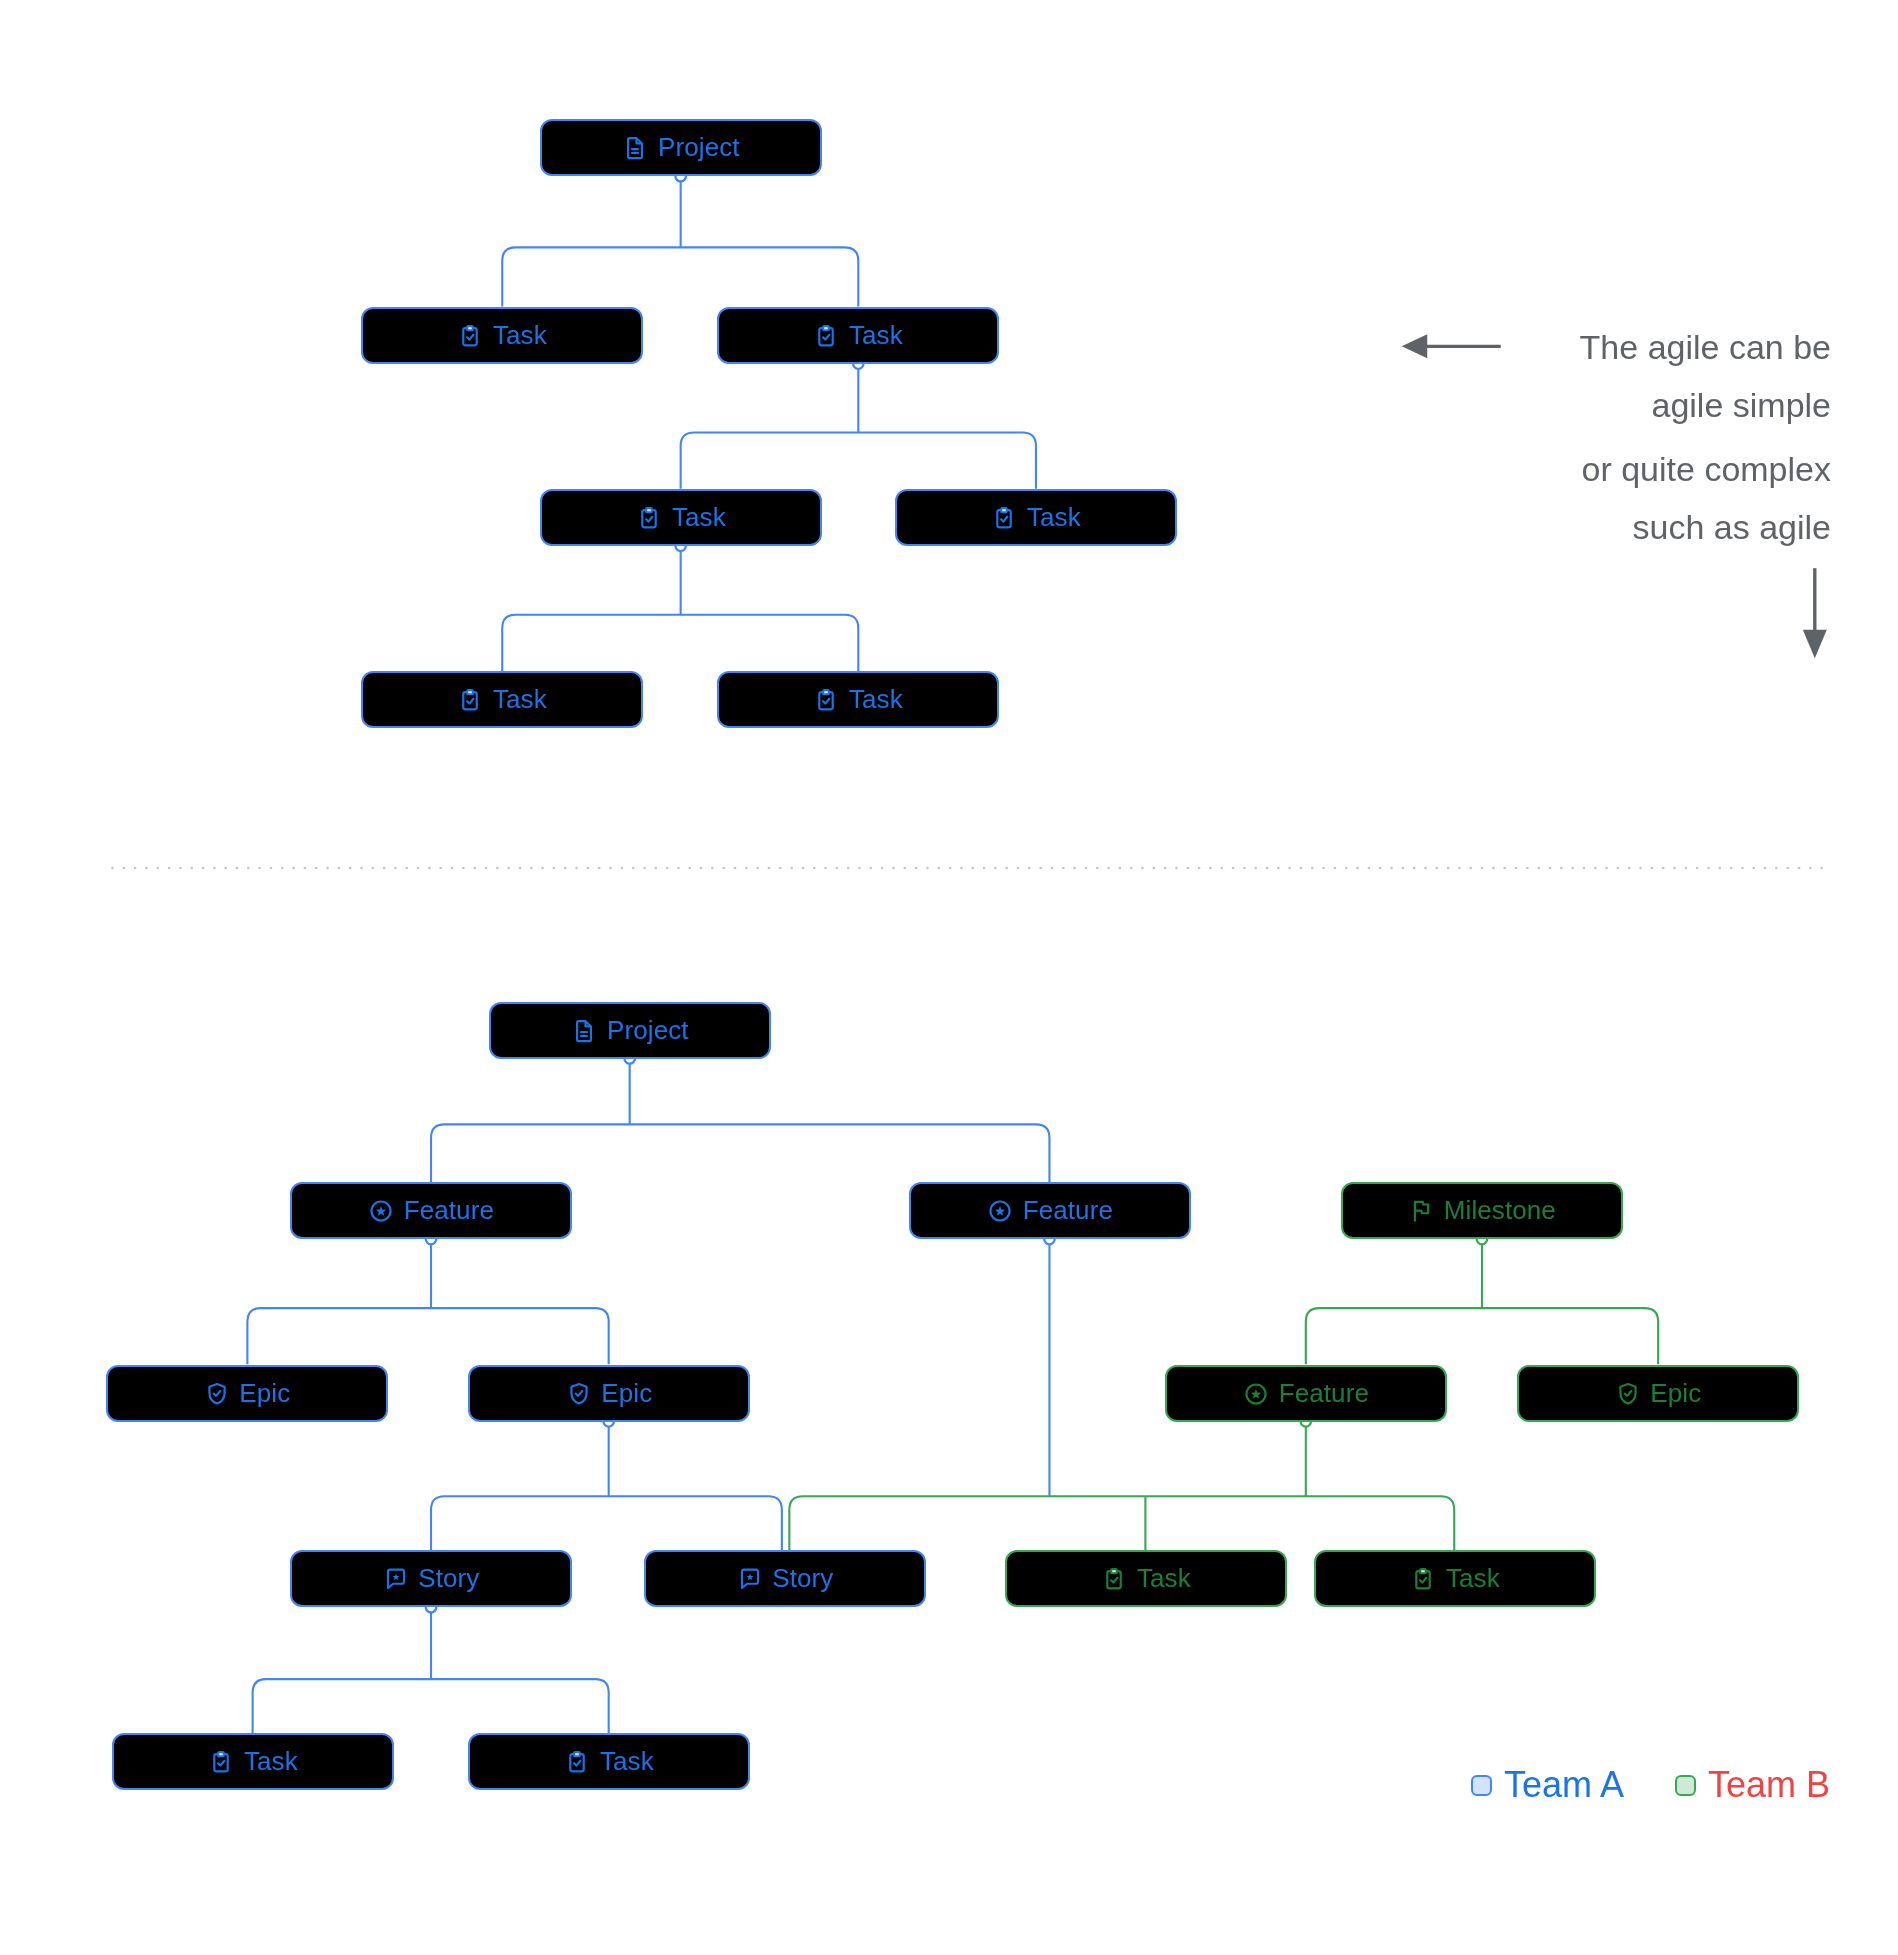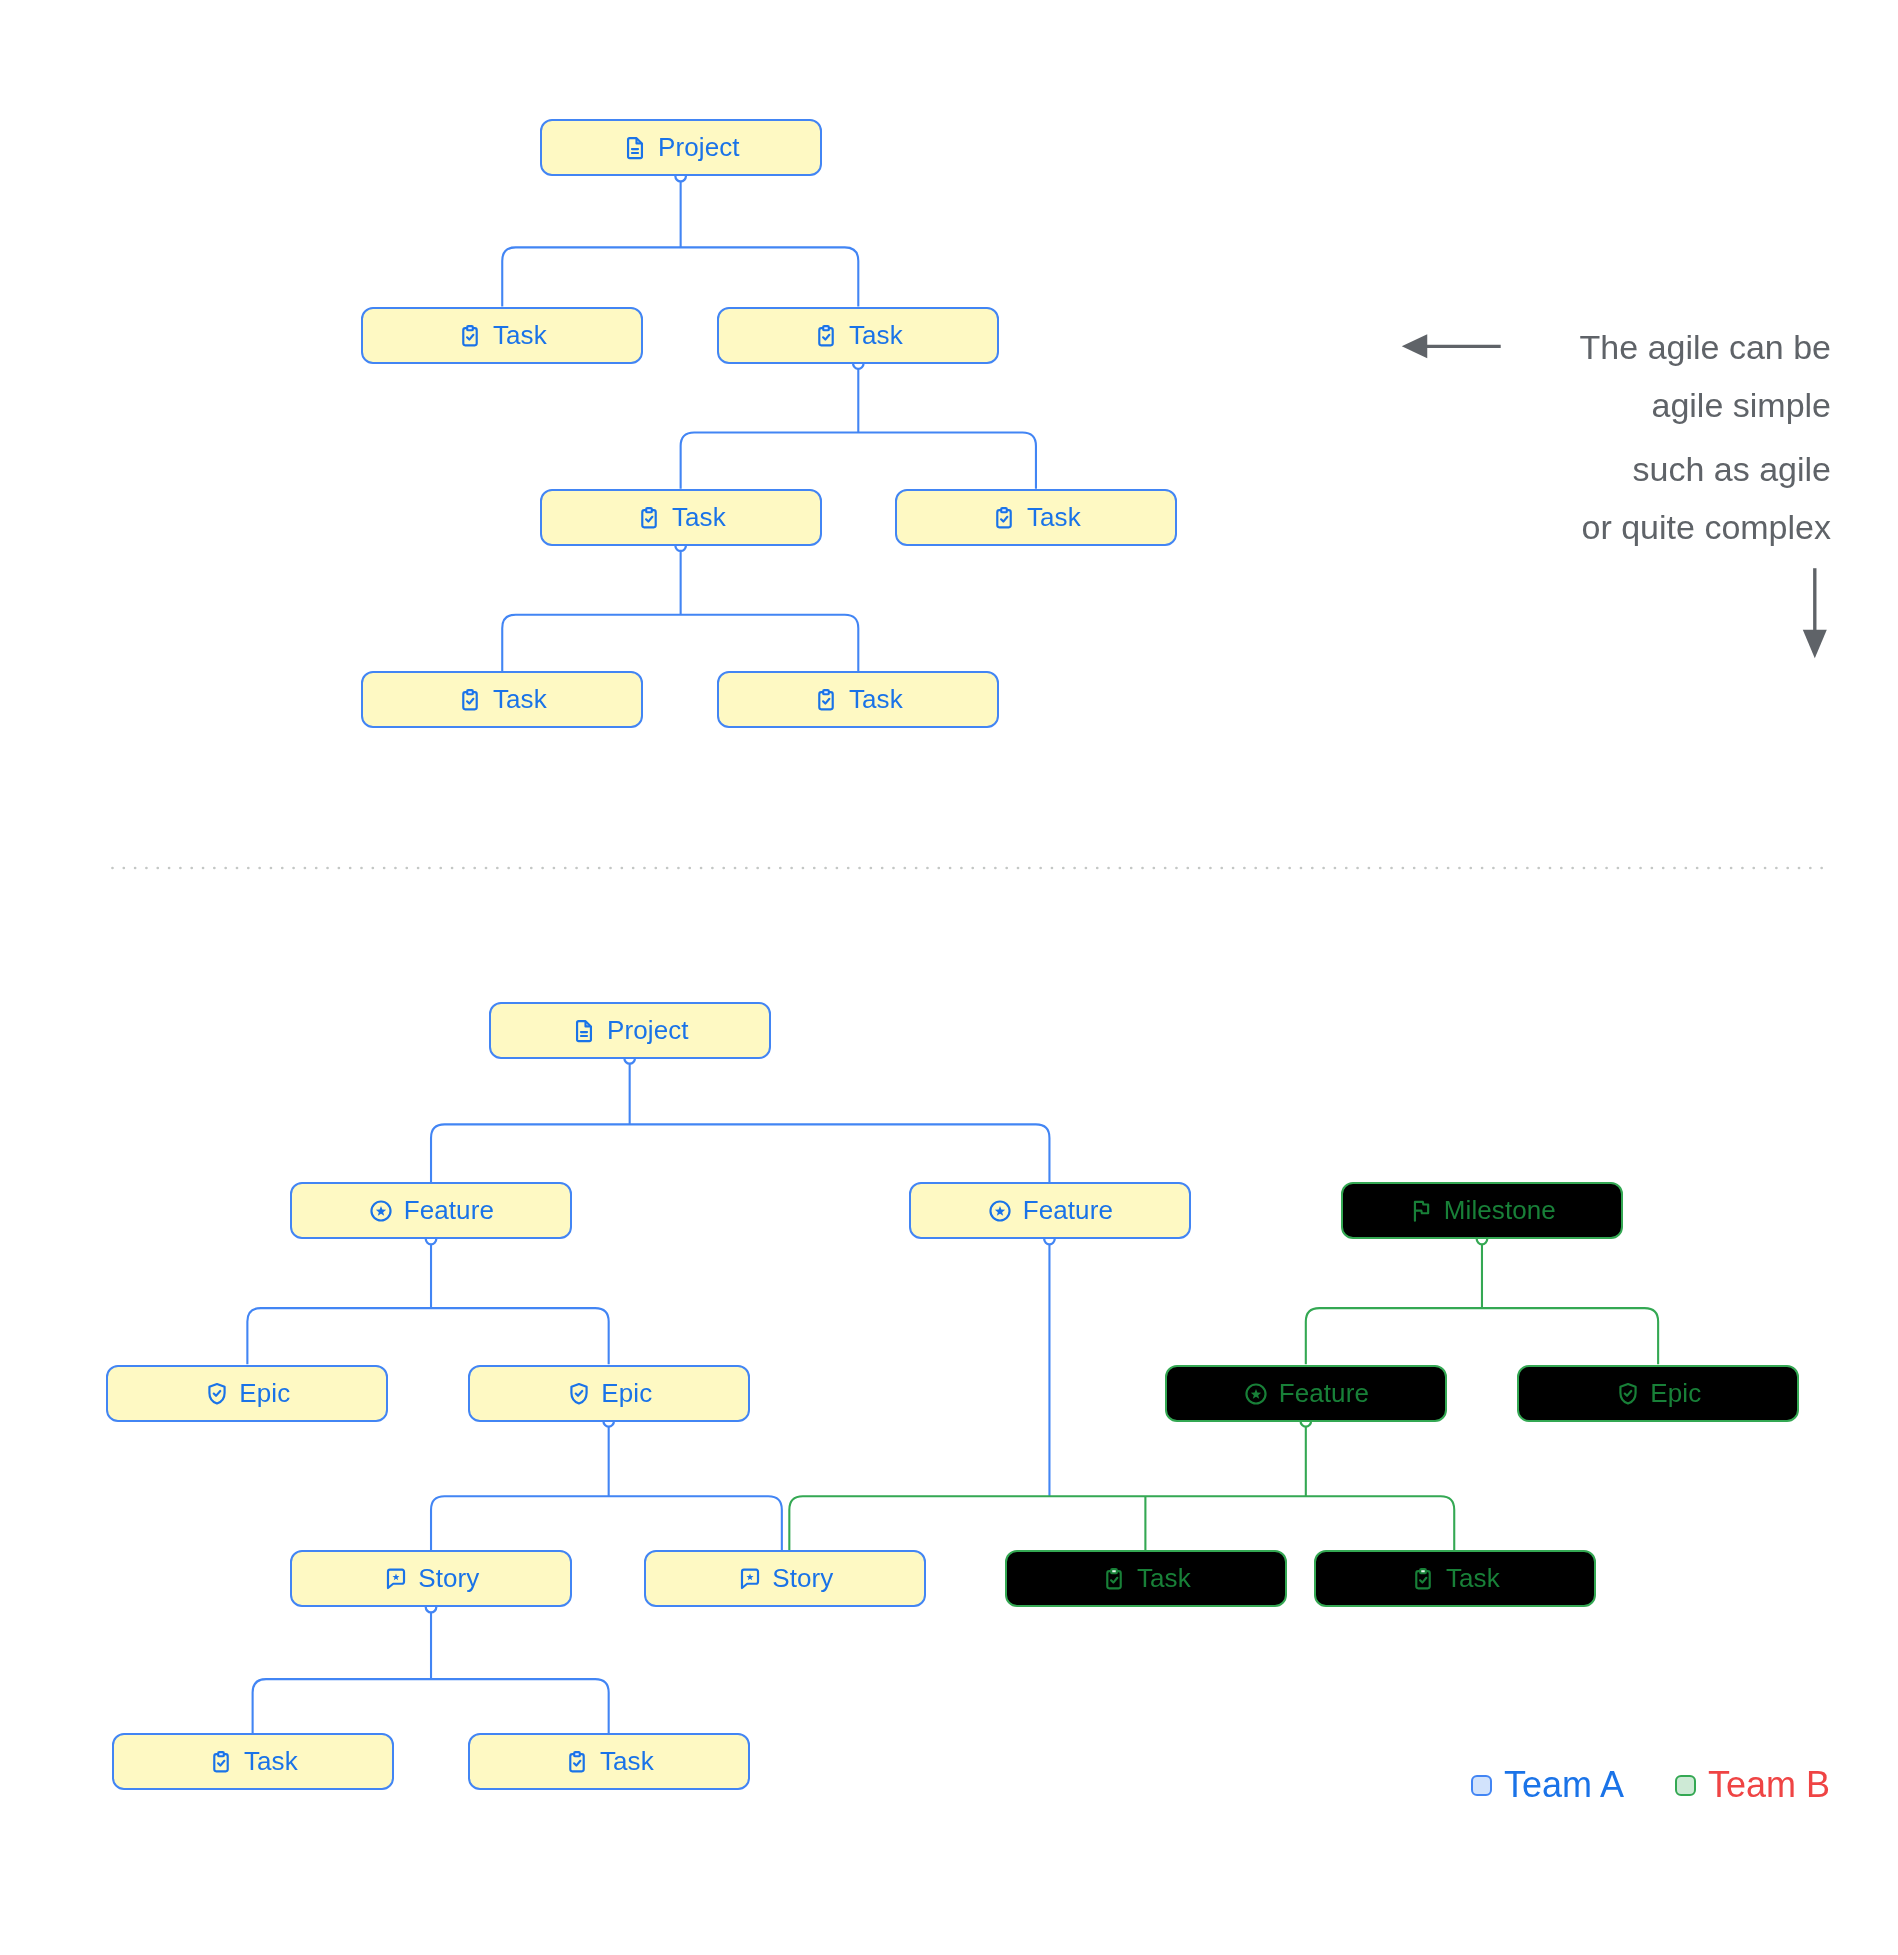--- a/index.html
+++ b/index.html
@@ -8,21 +8,21 @@
     font-family:"Liberation Sans", sans-serif;overflow:hidden;
   }
   .layer{position:absolute;left:0;top:0;width:1898px;height:1955px}
   svg.wires{position:absolute;left:0;top:0}
   .node{
     position:absolute;width:282px;height:57px;border-radius:12px;
     display:flex;align-items:center;justify-content:center;gap:9.7px;
     font-size:26px;font-weight:500;box-sizing:border-box;border:2.2px solid;
     letter-spacing:0.1px;
   }
-  .team-a{background:#fef9c3;border-color:#4285F4;color:#1A73E8;--nf:#E8F0FE}
+  .team-a{background:#000000;border-color:#4285F4;color:#1A73E8;--nf:#E8F0FE}
   .team-b{background:#000000;border-color:#34A853;color:#188038;--nf:#E6F4EA}
   .node svg.ic{width:26px;height:26px;flex:0 0 auto}
   .annotation{
     position:absolute;right:67px;top:318px;text-align:right;
     color:#5F6368;font-size:34px;font-weight:400;line-height:58px;white-space:nowrap;
   }
   .annotation .p2{margin-top:6px}
   .legend-item{
     position:absolute;display:flex;align-items:center;gap:12px;
     font-size:36px;font-weight:500;height:28.5px;
@@ -152,22 +152,22 @@
       </svg>
     <span>Task</span>
   </div>
 
   <div class="annotation">
     <div class="p1">
       <div>The agile can be</div>
       <div>agile simple</div>
     </div>
     <div class="p2">
+      <div>or quite complex</div>
       <div>such as agile</div>
-      <div>or quite complex</div>
     </div>
   </div>
 
   <div class="node team-a" style="left:489px;top:1002px">
     <svg class="ic" viewBox="0 0 35 35" width="26" height="26">
         <use href="#i-project"></use>
       </svg>
     <span>Project</span>
   </div>
   <div class="node team-a" style="left:290px;top:1182px">

